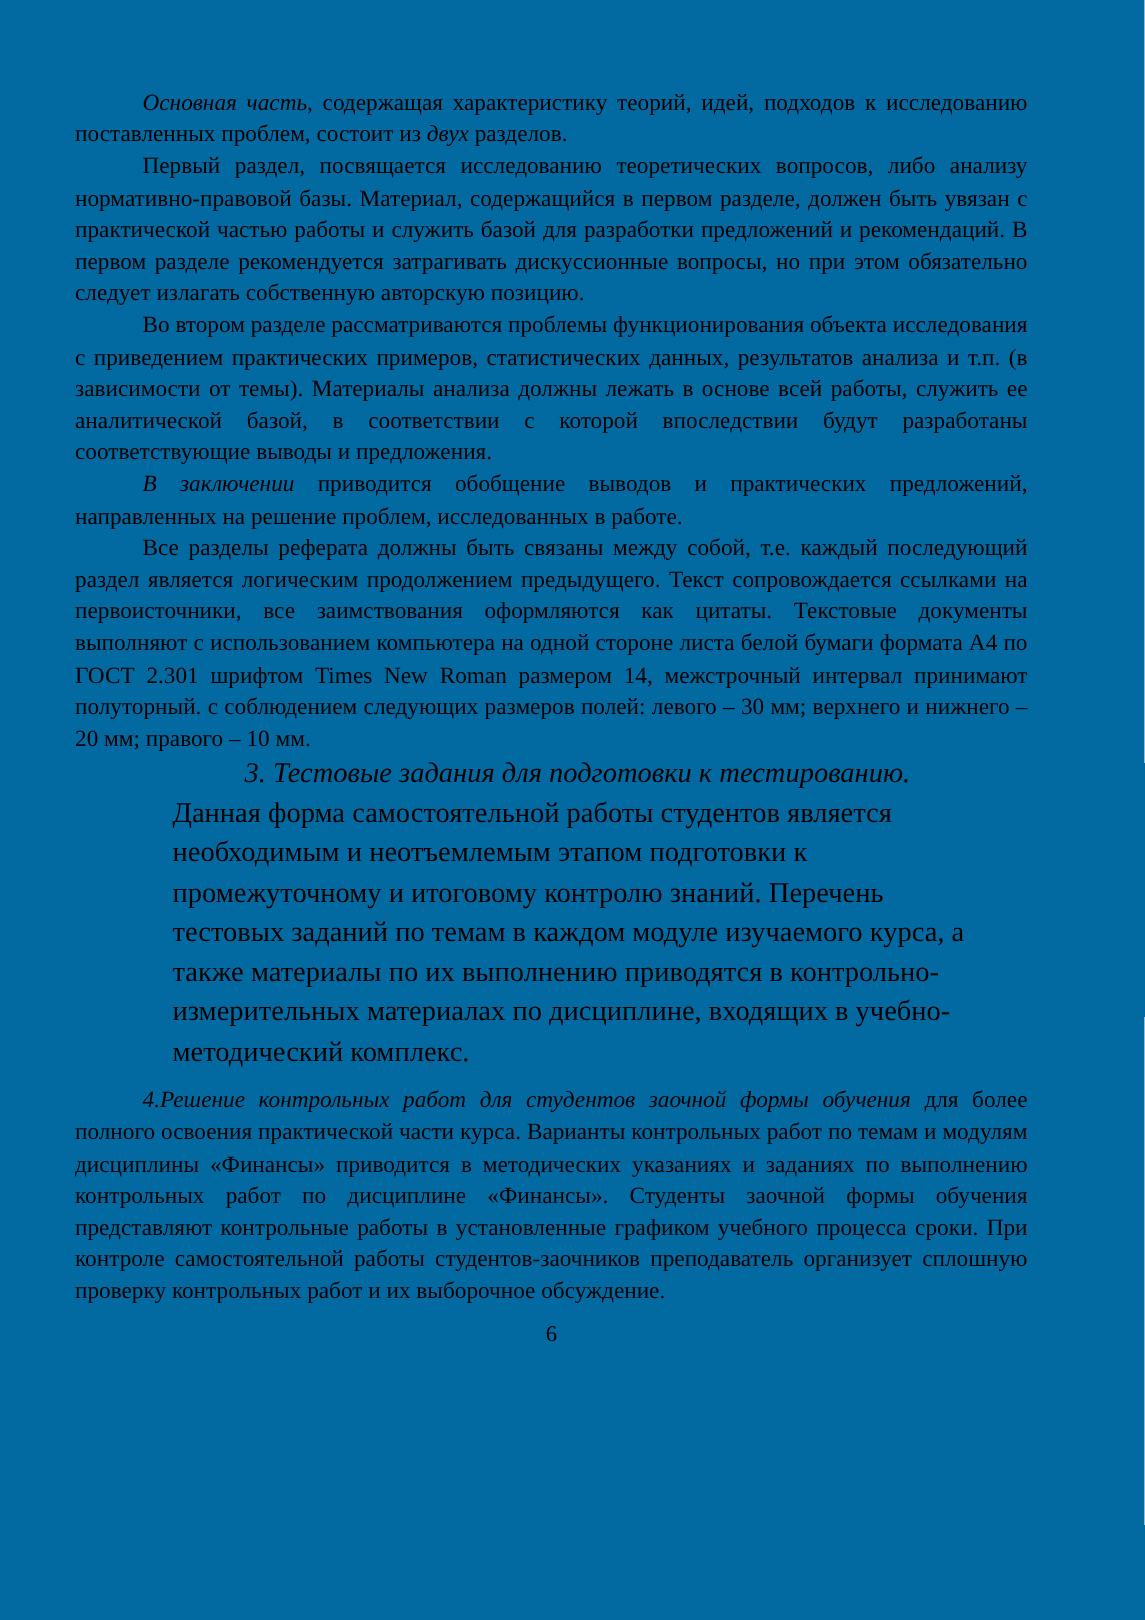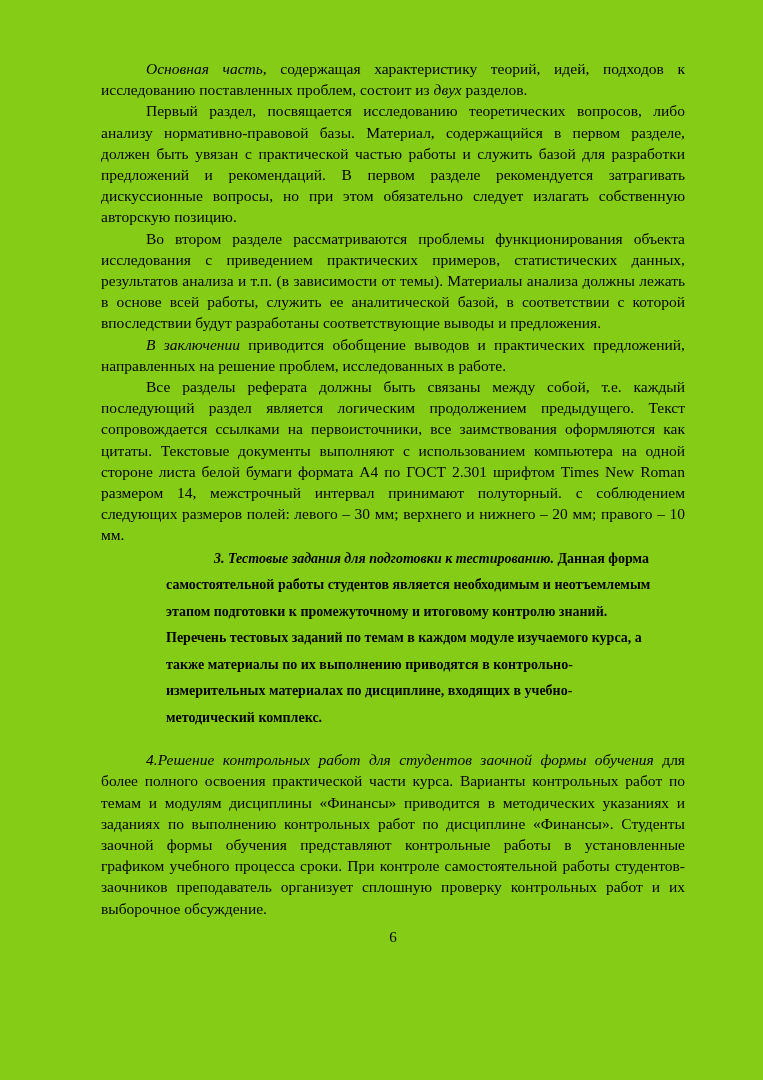--- a/index.html
+++ b/index.html
@@ -5,43 +5,42 @@
   html, body {
     margin: 0;
     padding: 0;
     background: #ffffff;
   }
   .page {
     position: relative;
     width: 763px;
     height: 1080px;
     box-sizing: border-box;
-    background: #84cc16;
+    background: #0369a1;
     color: #000000;
     font-family: "Liberation Serif", "DejaVu Serif", serif;
-    padding: 58px 78px 0 101px;
+    padding: 58px 78px 0 50px;
     overflow: hidden;
   }
   .para {
     margin: 0;
     font-size: 15.5px;
     line-height: 21.2px;
     text-align: justify;
     text-indent: 45px;
   }
   .block {
     margin: 0 24px 0 65px;
-    font-size: 14px;
+    font-size: 19px;
     line-height: 26.5px;
     text-align: left;
     text-indent: 48px;
-    font-weight: bold;
   }
   .mt {
-    margin-top: 18px;
+    margin-top: 8px;
   }
   .i {
     font-style: italic;
   }
   .page-number {
     margin-top: 10px;
     width: 100%;
     text-align: center;
     font-size: 15px;
   }

